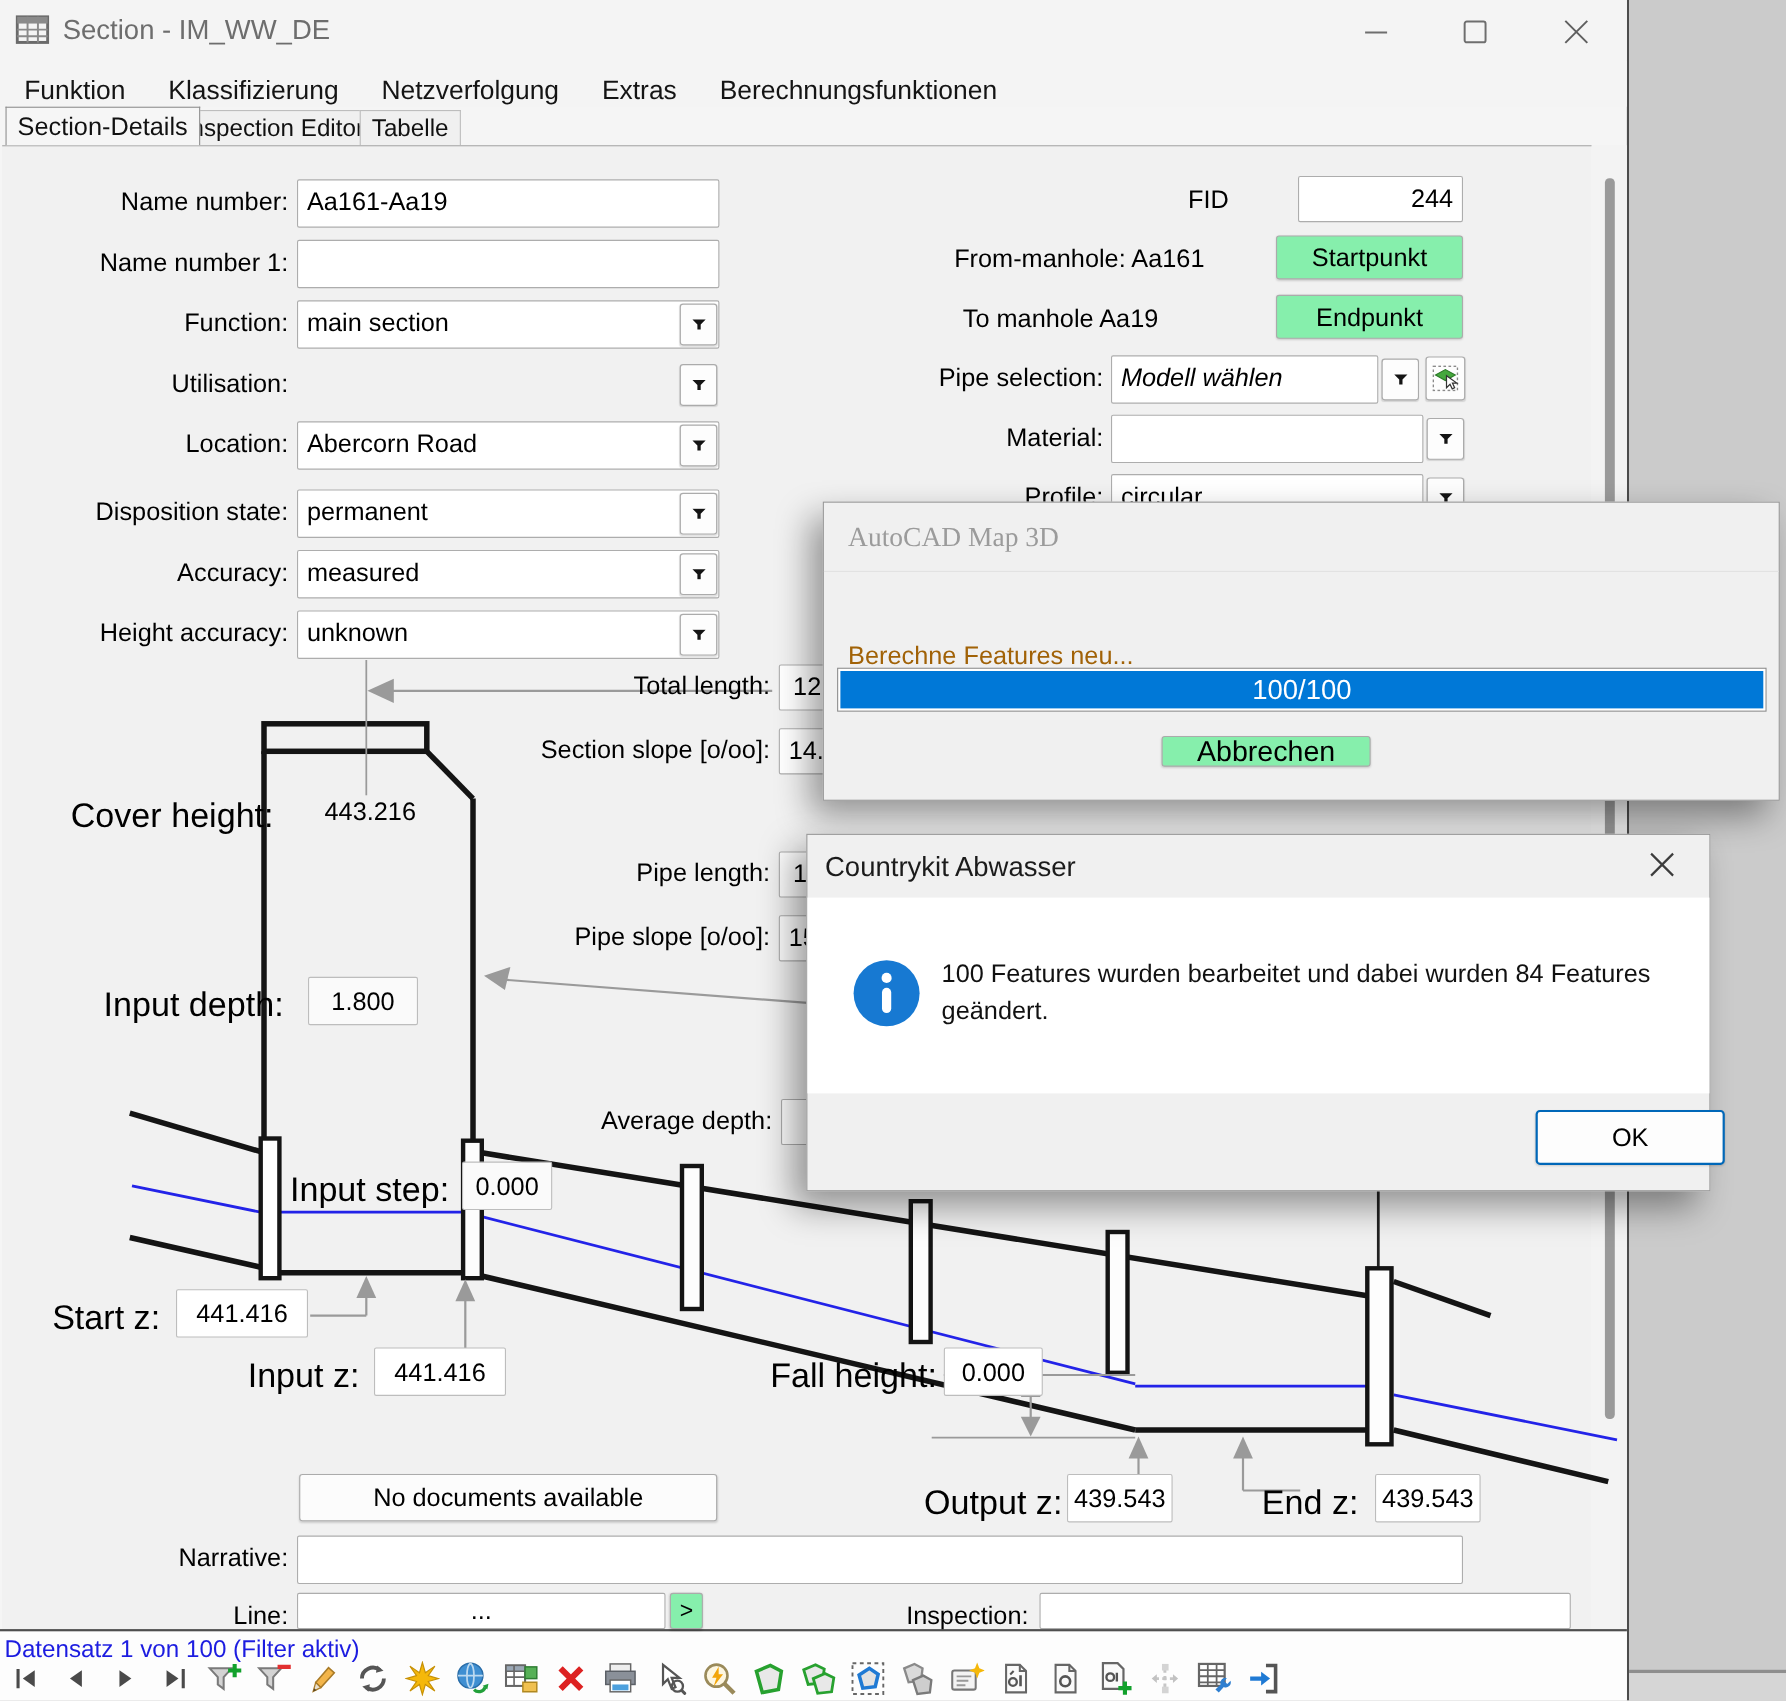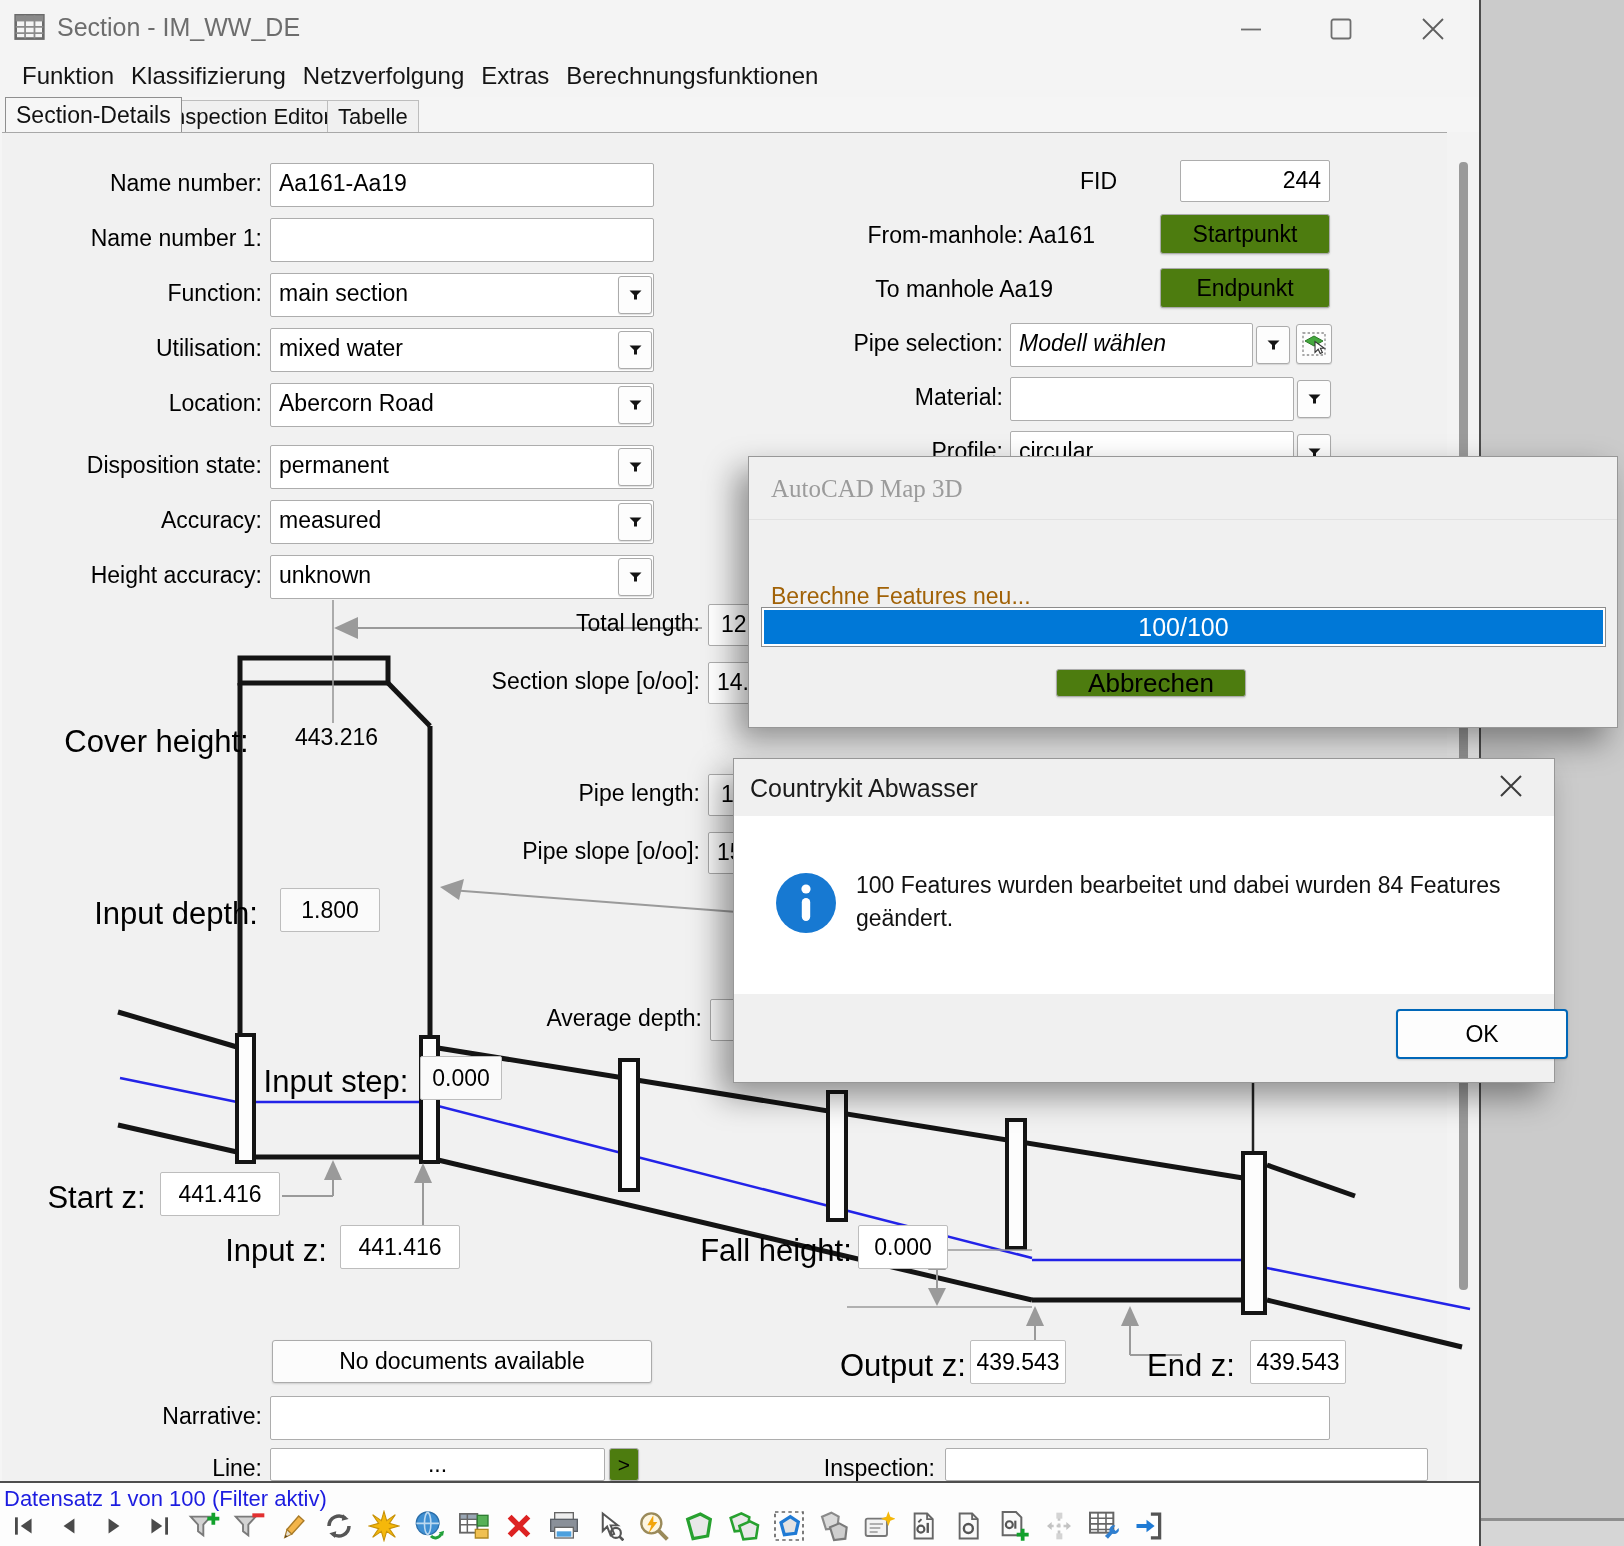--- a/index.html
+++ b/index.html
@@ -4,35 +4,35 @@
 <style>
   * { margin:0; padding:0; box-sizing:border-box; }
   html,body { width:1624px; height:1546px; overflow:hidden; }
   body { font-family:"Liberation Sans", sans-serif; background:#cacaca; position:relative; }
   .abs { position:absolute; }
   
   #main-window { left:0; top:0; width:1481px; height:1546px; background:#f5f5f5; border-right:2px solid #4c4c4c; }
   #titlebar { left:0; top:0; width:100%; height:55px; background:#f4f4f4; }
   .win-title { left:57px; top:13px; font-size:25px; color:#6d6d6d; }
   .winctl { width:46px; height:34px; top:12px; display:flex; align-items:center; justify-content:center; }
-  #menubar { left:0; top:55px; width:100%; height:42px; display:flex; gap:17px; padding-left:22px; align-items:center; background:#f4f4f4; }
+  #menubar { left:0; top:55px; width:100%; height:42px; display:flex; gap:39px; padding-left:22px; align-items:flex-end; background:#f4f4f4; }
   .menu-item { font-size:24px; color:#141414; white-space:nowrap; }
   #tabbar { left:0; top:97px; width:100%; height:35px; }
   .tab { position:absolute; top:0; height:35px; display:flex; align-items:center; padding:0 10px; font-size:23px; color:#111; }
   .tab.active { background:#f6f6f6; border:1px solid #8f8f8f; border-bottom:none; z-index:3; }
   .tab.inactive { background:#f0f0f0; border:1px solid #bdbdbd; border-bottom:none; top:3px; height:32px; font-size:22px; }
   #content { left:2px; top:132px; width:1445px; height:1349px; background:#f1f1f1; border-top:1px solid #a8a8a8; }
   
   #scroll-track { left:1447px; top:132px; width:32px; height:1349px; background:#f3f3f3; }
   #scroll-thumb { left:1459px; top:162px; width:9px; height:1128px; background:#9a9a9a; border-radius:4px; }
   
   .lbl { position:absolute; font-size:23px; color:#000; text-align:right; white-space:nowrap; }
   .inp { position:absolute; background:#fff; border:1px solid #adadad; border-radius:2px; font-size:23px; color:#000; padding:6px 8px 0 8px; overflow:hidden; white-space:nowrap; }
   .combo-btn { position:absolute; width:34px; background:#fdfdfd; border:1px solid #ababab; border-radius:3px; display:flex; align-items:center; justify-content:center; box-shadow:0 1px 1px rgba(0,0,0,.12); }
-  .pushbtn { position:absolute; background:#4d7c0f; border:1px solid #ababab; border-radius:3px; font-size:23px; color:#000; display:flex; align-items:center; justify-content:center; box-shadow:0 1px 2px rgba(0,0,0,.15); }
+  .pushbtn { position:absolute; background:#86efac; border:1px solid #ababab; border-radius:3px; font-size:23px; color:#000; display:flex; align-items:center; justify-content:center; box-shadow:0 1px 2px rgba(0,0,0,.15); }
   .mbox { position:absolute; background:#fff; border:1px solid #bdbdbd; border-radius:2px; font-size:23px; color:#000; display:flex; align-items:center; justify-content:center; }
   .dlabel { position:absolute; font-size:31px; color:#000; text-align:center; white-space:nowrap; }
   .plain-val { position:absolute; font-size:23px; color:#000; }
   
   .dialog { position:absolute; background:#f0f0f0; border:1px solid #979797; box-shadow:-12px 14px 30px rgba(0,0,0,.4); z-index:10; }
   
   #statusbar { left:0; top:1481px; width:1479px; height:65px; background:#fdfdfd; border-top:2px solid #4e4e4e; }
   #status-text { left:4px; top:3px; font-size:22px; color:#1c1ce0; }
   #toolbar { left:8px; top:27px; display:flex; gap:13px; align-items:center; }
   .tbicon { width:32px; height:32px; display:flex; align-items:center; justify-content:center; }
@@ -160,21 +160,20 @@
 
     <span class="lbl" style="left:20px;top:280px;width:242px;">Function:</span>
     <div class="inp" style="left:270px;top:273px;width:384px;height:44px;"><span>main section</span></div>
     <span class="combo-btn" style="left:618px;top:276px;height:38px;">
         <svg width="13" height="10" viewBox="0 0 13 10">
           <path d="M0.5 0.5h12L8 5v4.5H5V5z" fill="#141414"></path>
         </svg>
       </span>
 
     <span class="lbl" style="left:20px;top:335px;width:242px;">Utilisation:</span>
-    <div class="inp" style="left:270px;top:328px;width:384px;height:44px;"><span>mixed water</span></div>
     <span class="combo-btn" style="left:618px;top:331px;height:38px;">
         <svg width="13" height="10" viewBox="0 0 13 10">
           <path d="M0.5 0.5h12L8 5v4.5H5V5z" fill="#141414"></path>
         </svg>
       </span>
 
     <span class="lbl" style="left:20px;top:390px;width:242px;">Location:</span>
     <div class="inp" style="left:270px;top:383px;width:384px;height:44px;"><span>Abercorn Road</span></div>
     <span class="combo-btn" style="left:618px;top:386px;height:38px;">
         <svg width="13" height="10" viewBox="0 0 13 10">

